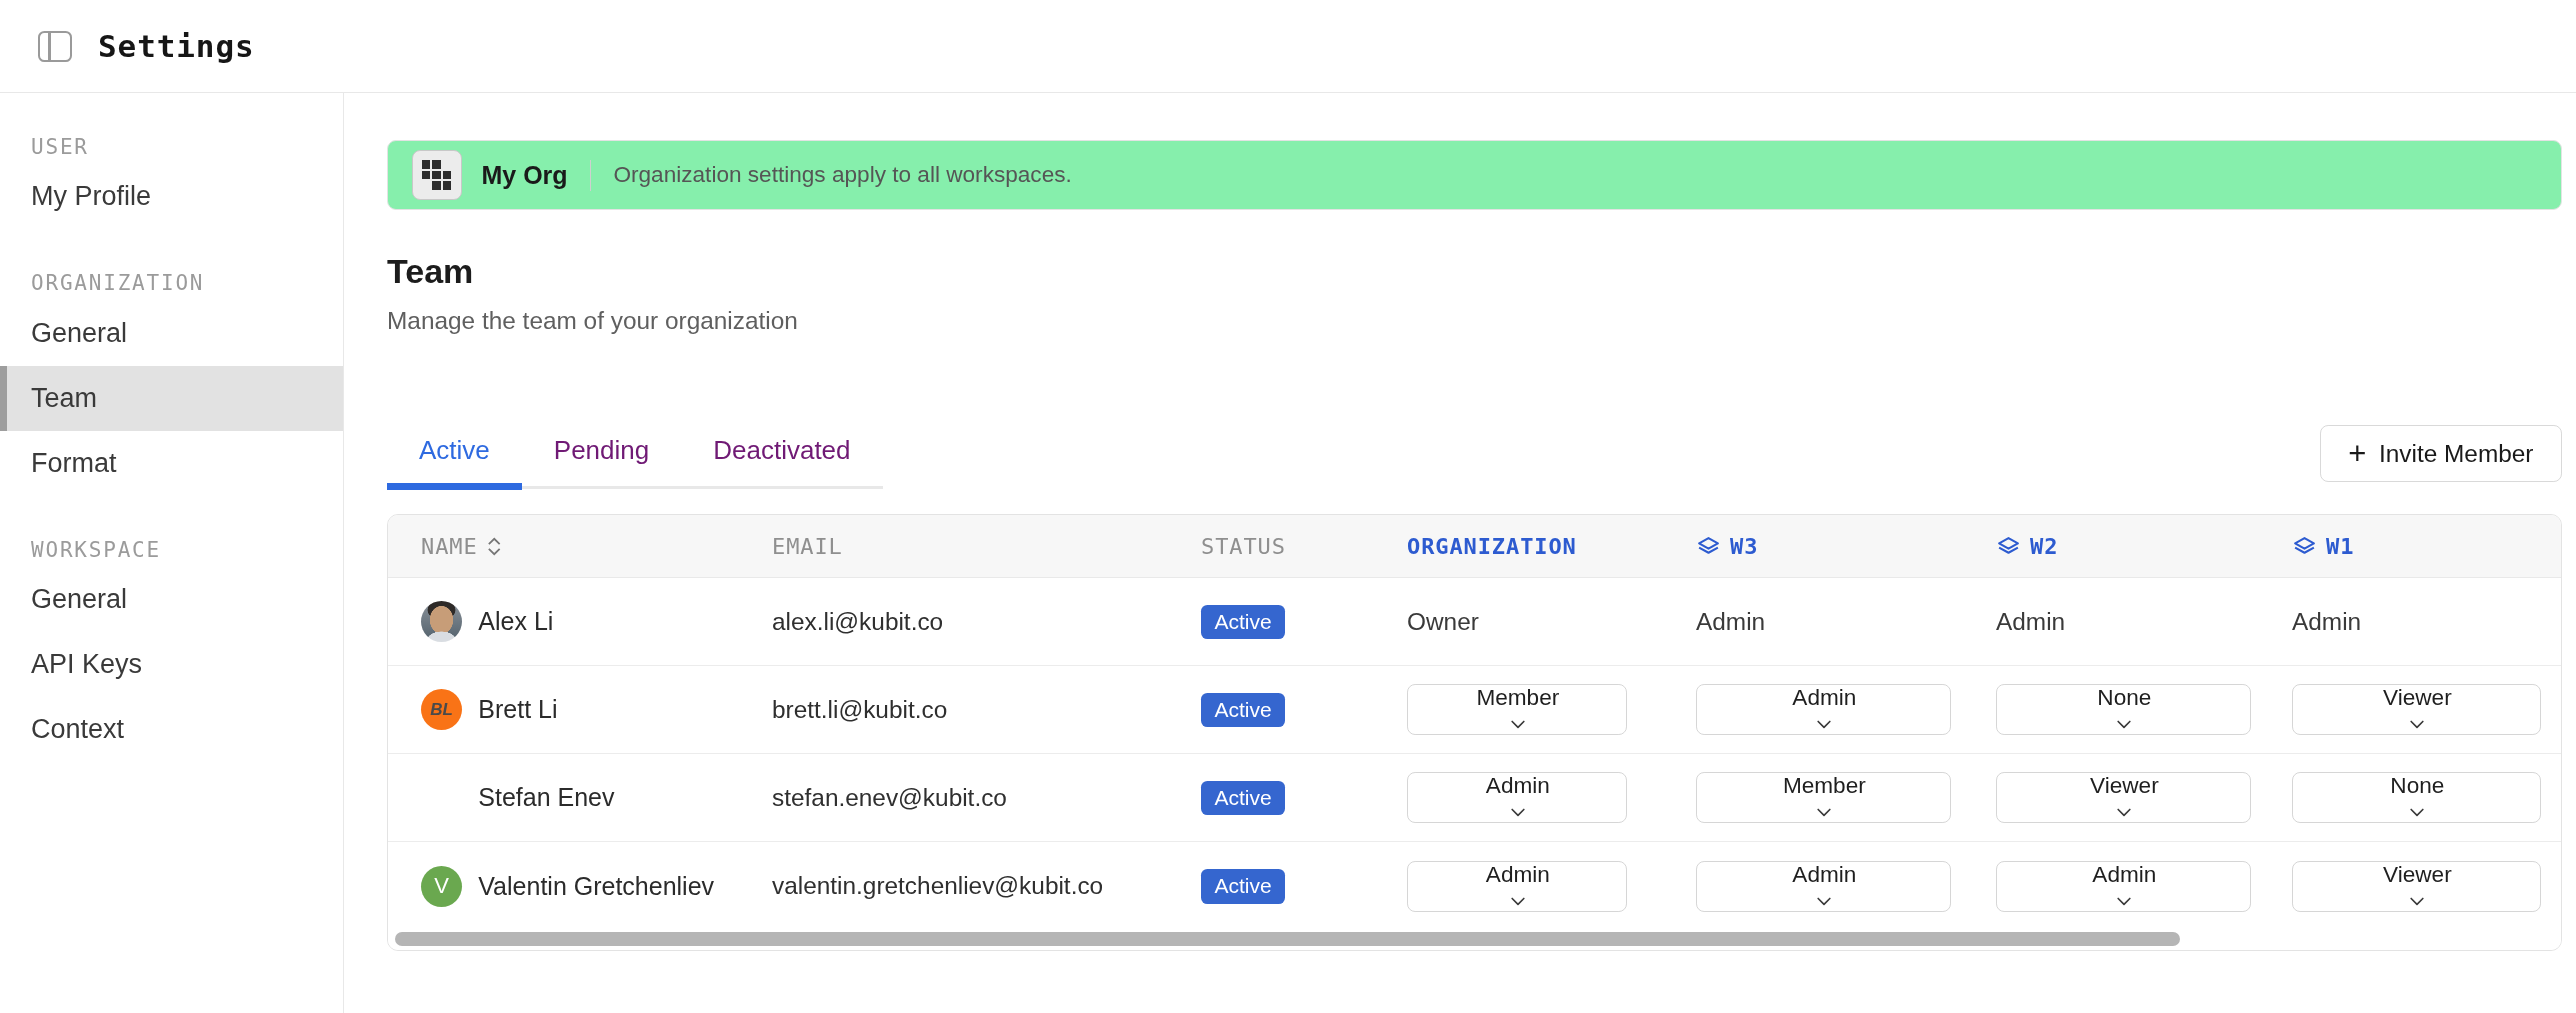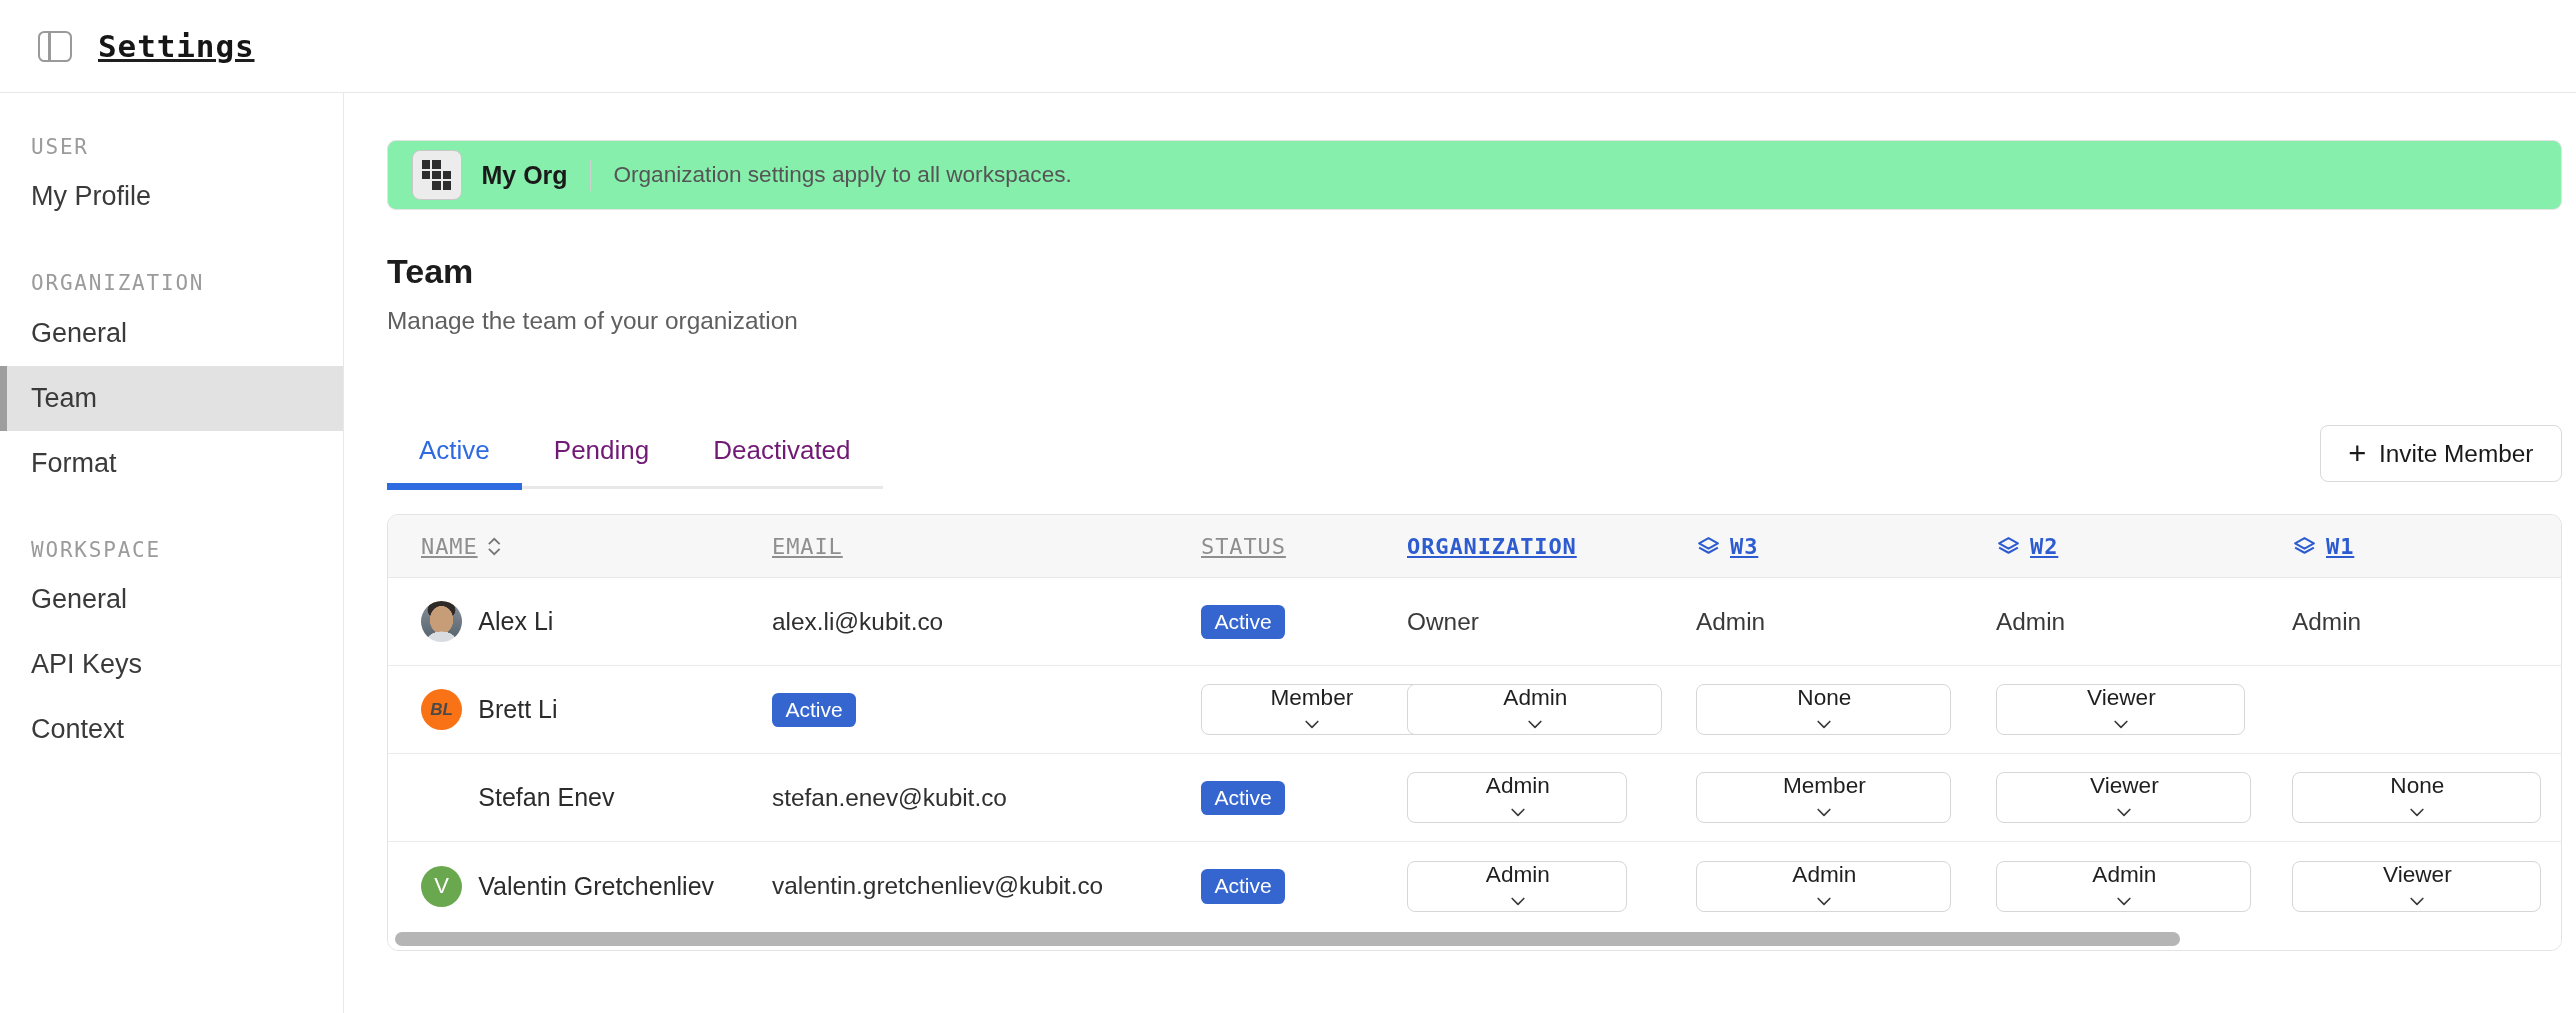--- a/index.html
+++ b/index.html
@@ -1,21 +1,21 @@
 <!DOCTYPE html>
 <html style="font-size:14.5px"><head>
 <meta charset="utf-8">
 <style>
   * { margin:0; padding:0; box-sizing:border-box; }
   html,body { background:#ffffff; }
   body { width:2576px; height:1013px; font-family:"Liberation Sans", sans-serif; color:#1f1f1f; overflow:hidden; }
   .mono { font-family:"DejaVu Sans Mono", monospace; }
 
   
-  .topbar { height:93px; display:flex; align-items:center; padding-left:34px; border-bottom:1.8px solid #e8e8e8; background:#fff;text-decoration:underline; }
+  .topbar { height:93px; display:flex; align-items:center; padding-left:34px; border-bottom:1.8px solid #e8e8e8; background:#fff; }
   .panel-btn { width:42px; height:38px; display:flex; align-items:center; justify-content:center; background:none; border:none; cursor:pointer; }
   .panel-glyph { width:34px; height:31px; border:2.7px solid #9a9a9a; border-radius:6.3px; position:relative; }
   .panel-glyph::before { content:""; position:absolute; left:8.1px; top:0; bottom:0; width:2.7px; background:#9a9a9a; }
   .app-title { margin-left:22px; font-size:31px; font-weight:bold; color:#161616; letter-spacing:0.9px; }
 
   
   .body-wrap { display:flex; height:920px; }
   .sidebar { width:344px; border-right:1.8px solid #e8e8e8; padding-top:22px; flex-shrink:0; }
   .nav-section-label { font-family:"DejaVu Sans Mono", monospace; font-size:21px; color:#9b9b9b; letter-spacing:1.8px; padding-left:31px; margin-top:42px; margin-bottom:5.4px; }
   .nav-section-label:first-child { margin-top:20px; }
@@ -49,21 +49,21 @@
   .invite-btn { height:57px; padding:0 27px; background:#fff; border:1.8px solid #d9d9d9; border-radius:8.1px; font-size:24.4px; color:#1a1a1a; display:flex; align-items:center; gap:12.6px; cursor:pointer; font-family:"Liberation Sans", sans-serif; }
   .plus-glyph { font-size:31px; font-weight:300; color:#1a1a1a; line-height:1; }
   .search-box { width:359px; height:57px; background:#f5f5f5; border:1.8px solid #dcdcdc; border-radius:8.1px; display:flex; align-items:center; padding:0 18px; gap:14.5px; }
   .search-box input { flex:1; border:none; background:transparent; outline:none; font-size:24.4px; color:#333; font-family:"Liberation Sans", sans-serif; }
   .search-box input::placeholder { color:#9a9a9a; }
 
   
   .table { margin-top:25px; border:1.8px solid #e3e3e3; border-radius:11px; overflow:hidden; position:relative; background:#fff; }
   .thead, .trow { display:grid; grid-template-columns:384px 429px 206px 289px 300px 296px 1fr; align-items:center; }
   .thead { height:63px; background:#f7f7f7; border-bottom:1.8px solid #e9e9e9; font-family:"DejaVu Sans Mono", monospace; font-size:22px; color:#8f8f8f; letter-spacing:0.9px; }
-  .th { display:flex; align-items:center; gap:9px;text-decoration:underline; }
+  .th { display:flex; align-items:center; gap:9px; }
   .th:first-child { padding-left:33px; }
   .th-link { color:#2d5bd0; font-weight:bold; cursor:pointer; }
   .sort-icon { display:flex; flex-direction:column; gap:1.8px; cursor:pointer; background:none; border:none; padding:0; }
   .trow { height:88px; border-bottom:1.8px solid #ececec; background:#fff; }
   .trow:last-of-type { border-bottom:none; }
   .cell-name { display:flex; align-items:center; gap:16.3px; padding-left:33px; }
   .avatar { width:41px; height:41px; border-radius:50%; flex-shrink:0; display:flex; align-items:center; justify-content:center; overflow:hidden; }
   .avatar-initials { font-size:17px; font-weight:600; color:#4a4a4a; }
   .avatar-initial-light { color:#ffffff; font-size:22px; font-weight:500; }
   .avatar-photo--alex { background:
@@ -210,20 +210,21 @@
             <div class="cell-role w-std"><span class="role-text">Admin</span></div>
             <div class="cell-role w-std"><span class="role-text">Admin</span></div>
           </div>
           <div class="trow">
             <div class="cell-name">
               <div class="avatar" style="background: #f97316; font-style: italic;">
                 <span class="avatar-initials">BL</span>
               </div>
               <span class="member-name">Brett Li</span>
             </div>
+            <div class="member-email">brett.li@kubit.co</div>
             <div><span class="status-badge">Active</span></div>
             <div class="cell-role w-org">
               <button class="role-select">
                 <span>Member</span>
                 <svg width="20" height="20" viewBox="0 0 24 24">
                   <path d="M5 9 L12 16 L19 9" fill="none" stroke="#3a3a3a" stroke-width="2" stroke-linecap="round" stroke-linejoin="round"></path>
                 </svg>
               </button>
             </div>
             <div class="cell-role w-std">

